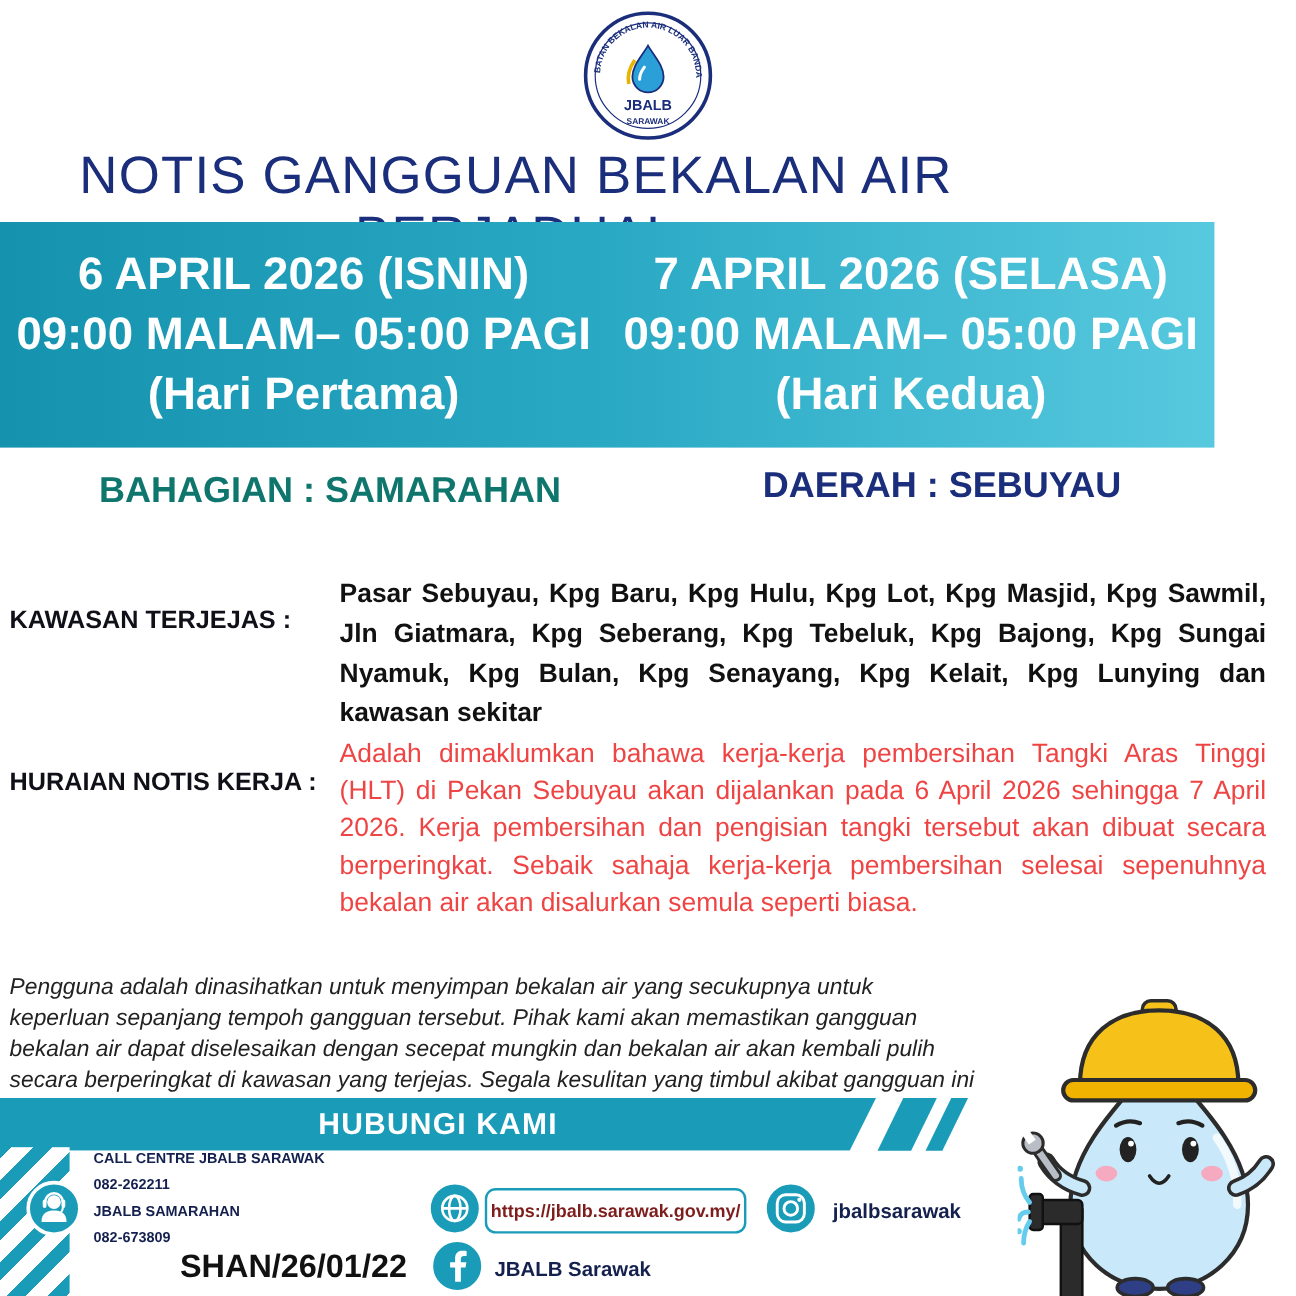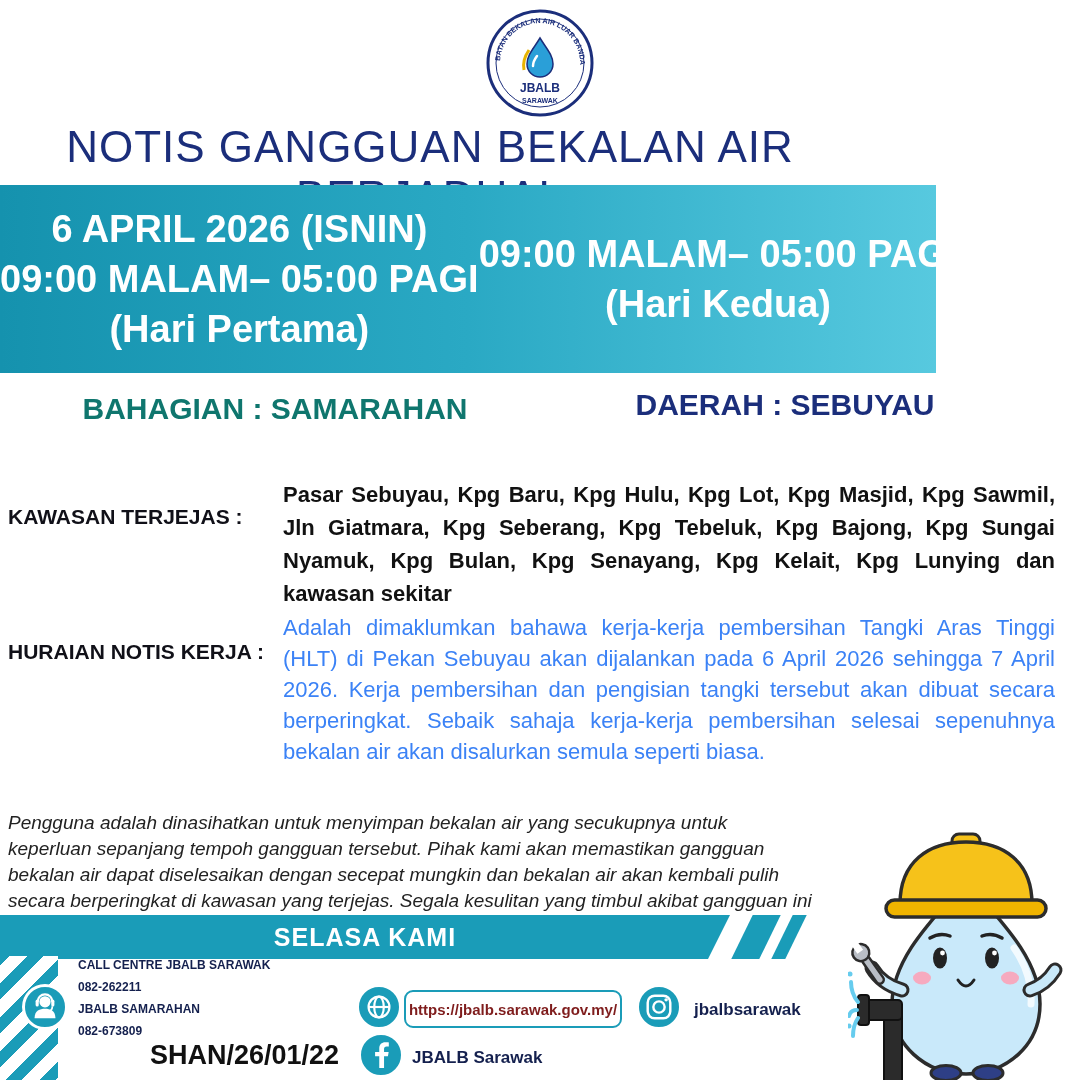--- a/index.html
+++ b/index.html
@@ -8,41 +8,41 @@
   .poster { position:relative; width:1080px; height:1080px; background:#ffffff; overflow:hidden; }
 
   
   .logo { position:absolute; left:485px; top:8px; width:110px; height:110px; }
 
   
   .title { position:absolute; left:0; top:122px; width:860px; text-align:center;
            font-size:44px; font-weight:normal; letter-spacing:1px; color:#1b2e7b; }
 
   
-  .banner { position:absolute; left:0; top:185px; width:936px; height:188px;
+  .banner { position:absolute; left:0; top:185px; width:1012px; height:188px;
             background:linear-gradient(90deg,#1592ae 0%,#2aa9c4 50%,#57c9df 100%);
             display:flex; }
   .banner-col { flex:1; display:flex; flex-direction:column; justify-content:center;
                 align-items:center; color:#ffffff; font-weight:bold; }
   .banner-col div { font-size:38px; line-height:50px; white-space:nowrap; }
 
   
   .loc-bahagian { position:absolute; left:50px; top:392px; width:450px; text-align:center;
                   font-size:30px; font-weight:bold; color:#0f766e; }
   .loc-daerah   { position:absolute; left:590px; top:388px; width:390px; text-align:center;
                   font-size:30px; font-weight:bold; color:#1b2e7b; }
 
   
   .sec-label { position:absolute; left:8px; font-size:21px; font-weight:bold; color:#101018; white-space:nowrap; }
   .kawasan-label { top:505px; }
   .huraian-label { top:640px; }
   .kawasan-text { position:absolute; left:283px; top:478px; width:772px;
                   font-size:22px; font-weight:bold; color:#111111; line-height:33px; text-align:justify; }
   .huraian-text { position:absolute; left:283px; top:612px; width:772px;
-                  font-size:22px; color:#3b82f6; line-height:31px; text-align:justify; }
+                  font-size:22px; color:#ef4444; line-height:31px; text-align:justify; }
   .disclaimer  { position:absolute; left:8px; top:810px; width:805px;
                  font-size:19px; font-style:italic; color:#222222; line-height:26px; }
 
   
   .hubungi-bar { position:absolute; left:0; top:915px; width:730px; height:44px;
                  background:#1a9cb8; display:flex; align-items:center; justify-content:center;
                  clip-path:polygon(0 0,100% 0,calc(100% - 22px) 100%,0 100%); }
   .hubungi-bar span { color:#ffffff; font-size:25px; font-weight:bold; letter-spacing:1px; }
   .bar-slash { position:absolute; top:915px; height:44px; background:#1a9cb8; transform:skewX(-26deg); }
   .slash1 { left:742px; width:28px; }
@@ -95,38 +95,39 @@
 
   <div class="title">NOTIS GANGGUAN BEKALAN AIR BERJADUAL</div>
 
   <div class="banner">
     <div class="banner-col">
       <div>6 APRIL 2026 (ISNIN)</div>
       <div>09:00 MALAM– 05:00 PAGI</div>
       <div>(Hari Pertama)</div>
     </div>
     <div class="banner-col">
+      <div>7 APRIL 2026 (SELASA)</div>
       <div>09:00 MALAM– 05:00 PAGI</div>
       <div>(Hari Kedua)</div>
     </div>
   </div>
 
   <div class="loc-bahagian">BAHAGIAN : SAMARAHAN</div>
   <div class="loc-daerah">DAERAH : SEBUYAU</div>
 
   <div class="sec-label kawasan-label">KAWASAN TERJEJAS :</div>
   <div class="kawasan-text">Pasar Sebuyau, Kpg Baru, Kpg Hulu, Kpg Lot, Kpg Masjid, Kpg Sawmil, Jln Giatmara, Kpg Seberang, Kpg Tebeluk, Kpg Bajong, Kpg Sungai Nyamuk, Kpg Bulan, Kpg Senayang, Kpg Kelait, Kpg Lunying dan kawasan sekitar</div>
 
   <div class="sec-label huraian-label">HURAIAN NOTIS KERJA :</div>
   <div class="huraian-text">Adalah dimaklumkan bahawa kerja-kerja pembersihan Tangki Aras Tinggi (HLT) di Pekan Sebuyau akan dijalankan pada 6 April 2026 sehingga 7 April 2026. Kerja pembersihan dan pengisian tangki tersebut akan dibuat secara berperingkat. Sebaik sahaja kerja-kerja pembersihan selesai sepenuhnya bekalan air akan disalurkan semula seperti biasa.</div>
 
   <div class="disclaimer">Pengguna adalah dinasihatkan untuk menyimpan bekalan air yang secukupnya untuk keperluan sepanjang tempoh gangguan tersebut. Pihak kami akan memastikan gangguan bekalan air dapat diselesaikan dengan secepat mungkin dan bekalan air akan kembali pulih secara berperingkat di kawasan yang terjejas. Segala kesulitan yang timbul akibat gangguan ini adalah sangat dikesali.</div>
 
   <div class="hubungi-bar">
-    <span>SELASA KAMI</span>
+    <span>HUBUNGI KAMI</span>
   </div>
   <div class="bar-slash slash1"></div>
   <div class="bar-slash slash2"></div>
 
   <div class="corner-stripes"></div>
 
   <div class="icon-circle ic-phone">
     <svg viewBox="0 0 46 46" width="46" height="46">
       <circle cx="23" cy="17" r="6.5" fill="#ffffff"></circle>
       <path d="M11,36 C11,27 17,25 23,25 C29,25 35,27 35,36 Z" fill="#ffffff"></path>

